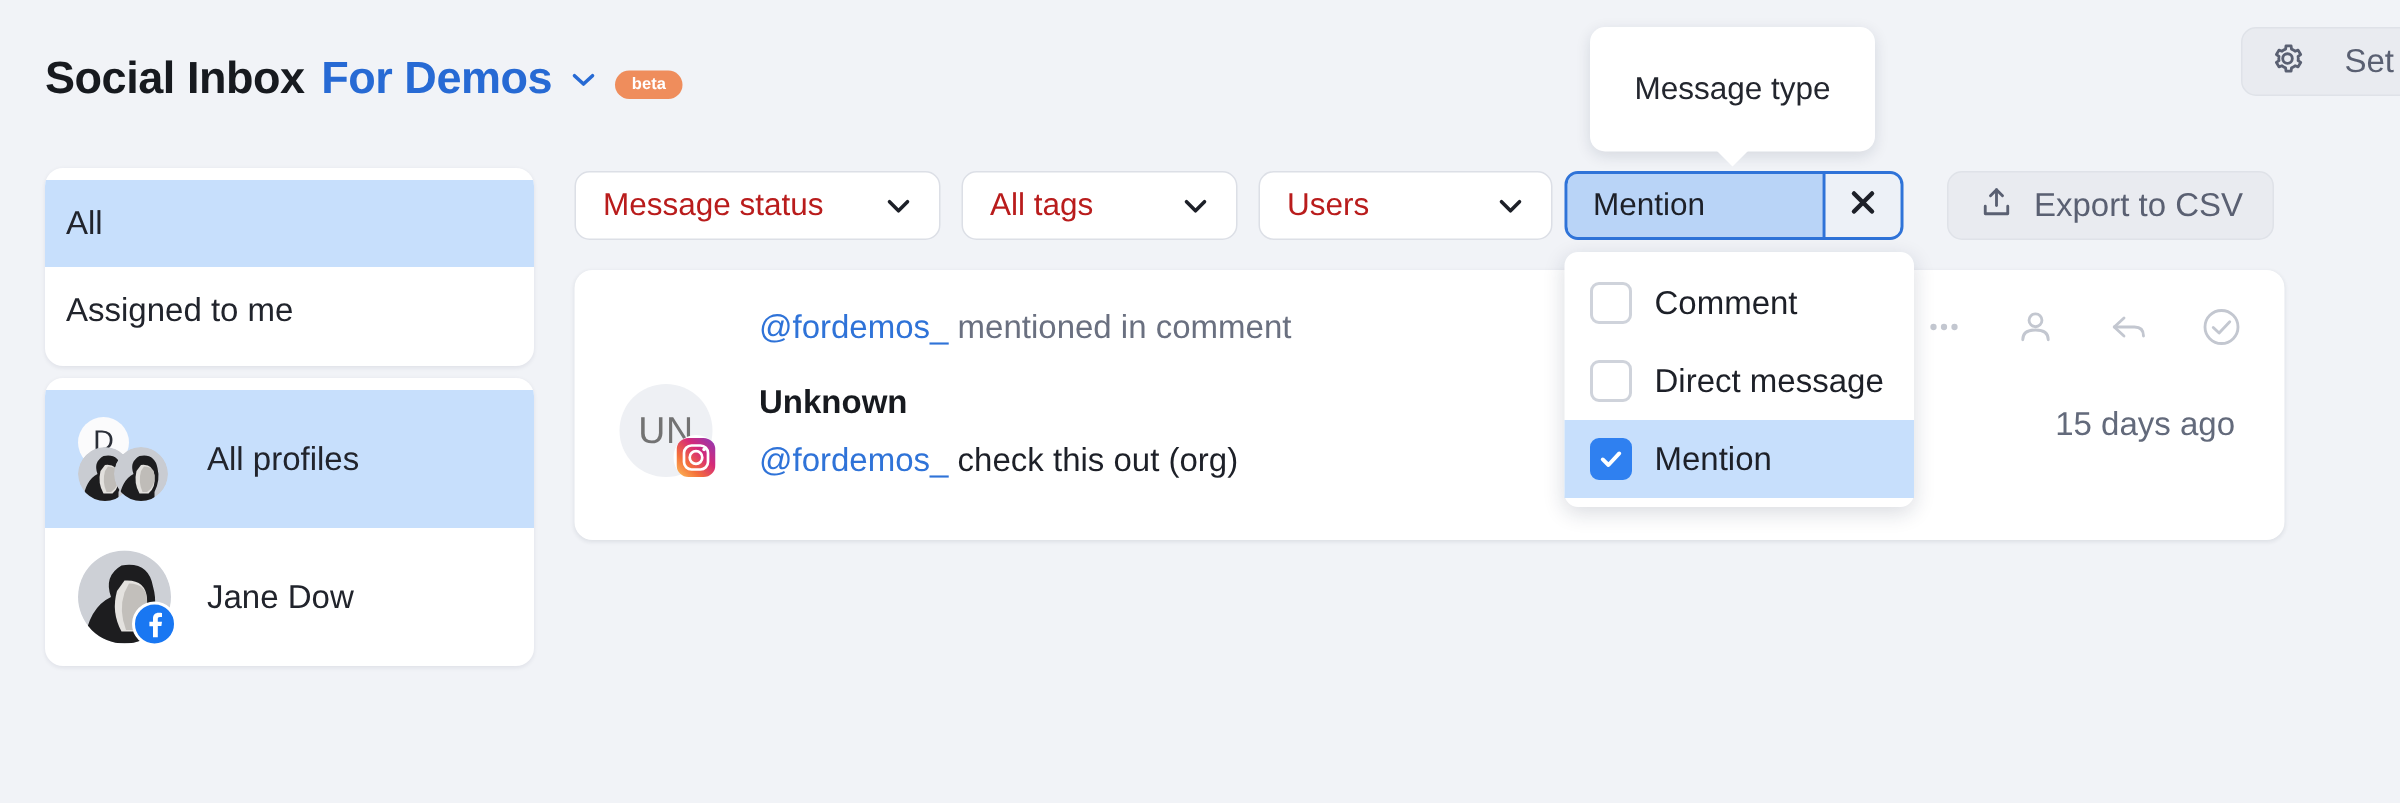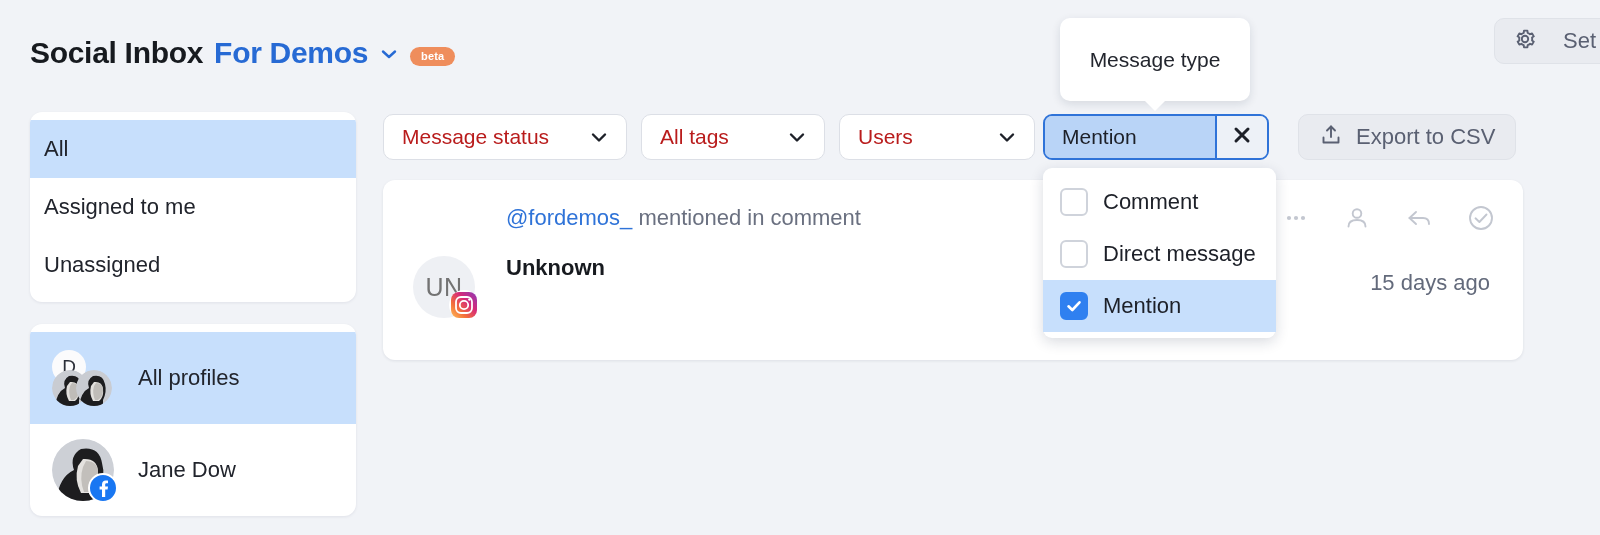--- a/index.html
+++ b/index.html
@@ -91,21 +91,21 @@
     top: 112px;
     left: 30px;
     width: 326px;
   }
   .panel {
     background: #ffffff;
     border-radius: 12px;
     box-shadow: 0 1px 3px rgba(20,30,60,0.08);
     overflow: hidden;
   }
-  .panel.scope { padding: 8px 0; margin-bottom: 22px; }
+  .panel.scope { padding: 8px 0; margin-bottom: 8px; }
   .panel.profiles { padding-top: 8px; }
 
   .scope-item {
     height: 58px;
     display: flex;
     align-items: center;
     padding-left: 14px;
     font-size: 22px;
     color: #21242c;
     cursor: pointer;
@@ -403,23 +403,20 @@
 </div>
 
 <div class="sidebar">
 
   <div class="panel scope">
     <div class="scope-item active">
       <span>All</span>
     </div>
     <div class="scope-item">
       <span>Assigned to me</span>
-    </div>
-    <div class="scope-item">
-      <span>Unassigned</span>
     </div>
   </div>
 
   <div class="panel profiles">
 
     <div class="profile-item active">
       <div class="cluster">
         <div class="av av1">
           <svg class="face" viewBox="0 0 36 36">
             <circle cx="18" cy="18" r="18" fill="#c9ccd2"></circle>
@@ -537,20 +534,23 @@
         <rect x="0" y="0" width="26" height="26" rx="8" fill="url(#iggrad)"></rect>
         <rect x="5" y="5" width="16" height="16" rx="5" fill="none" stroke="#ffffff" stroke-width="1.8"></rect>
         <circle cx="13" cy="13" r="4.2" fill="none" stroke="#ffffff" stroke-width="1.8"></circle>
         <circle cx="18.4" cy="7.6" r="1.2" fill="#ffffff"></circle>
       </svg>
     </div>
   </div>
 
   <div class="msg-body">
     <div class="msg-author">Unknown</div>
+    <div class="msg-text">
+      <span class="handle">@fordemos_</span><span> check this out (org)</span>
+    </div>
   </div>
 
   <div class="msg-actions">
     <span class="act">
       <svg width="26" height="26" viewBox="0 0 26 26">
         <circle cx="6" cy="13" r="2.1" fill="#c3c7d0"></circle>
         <circle cx="13" cy="13" r="2.1" fill="#c3c7d0"></circle>
         <circle cx="20" cy="13" r="2.1" fill="#c3c7d0"></circle>
       </svg>
     </span>

